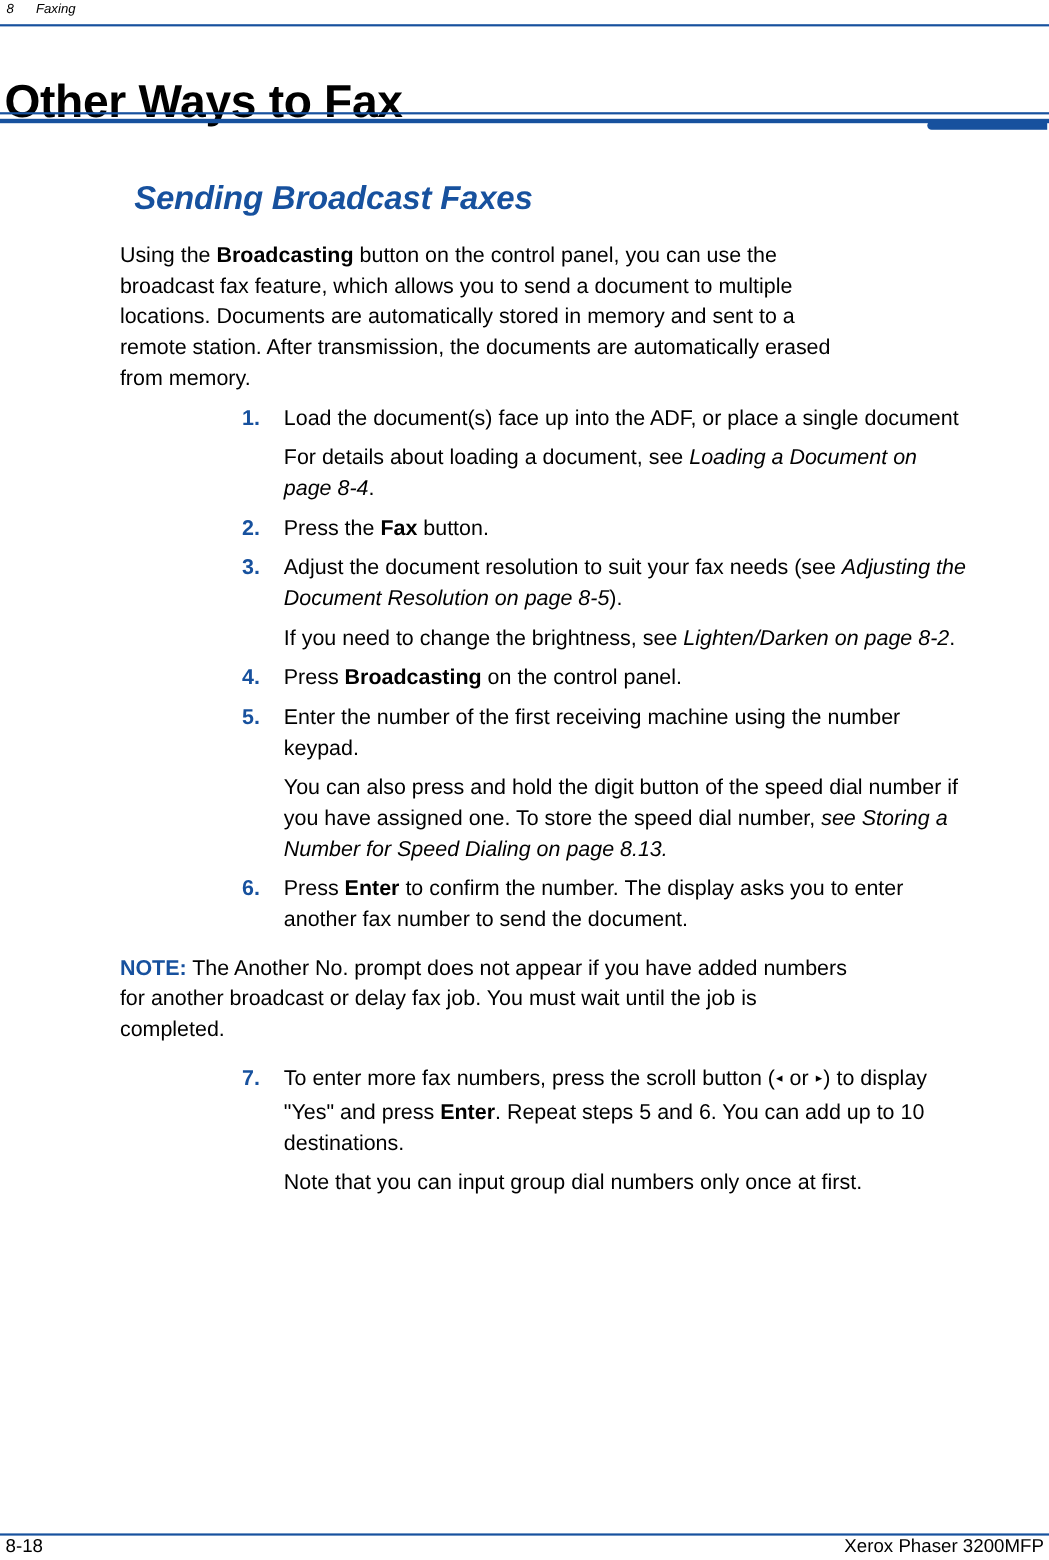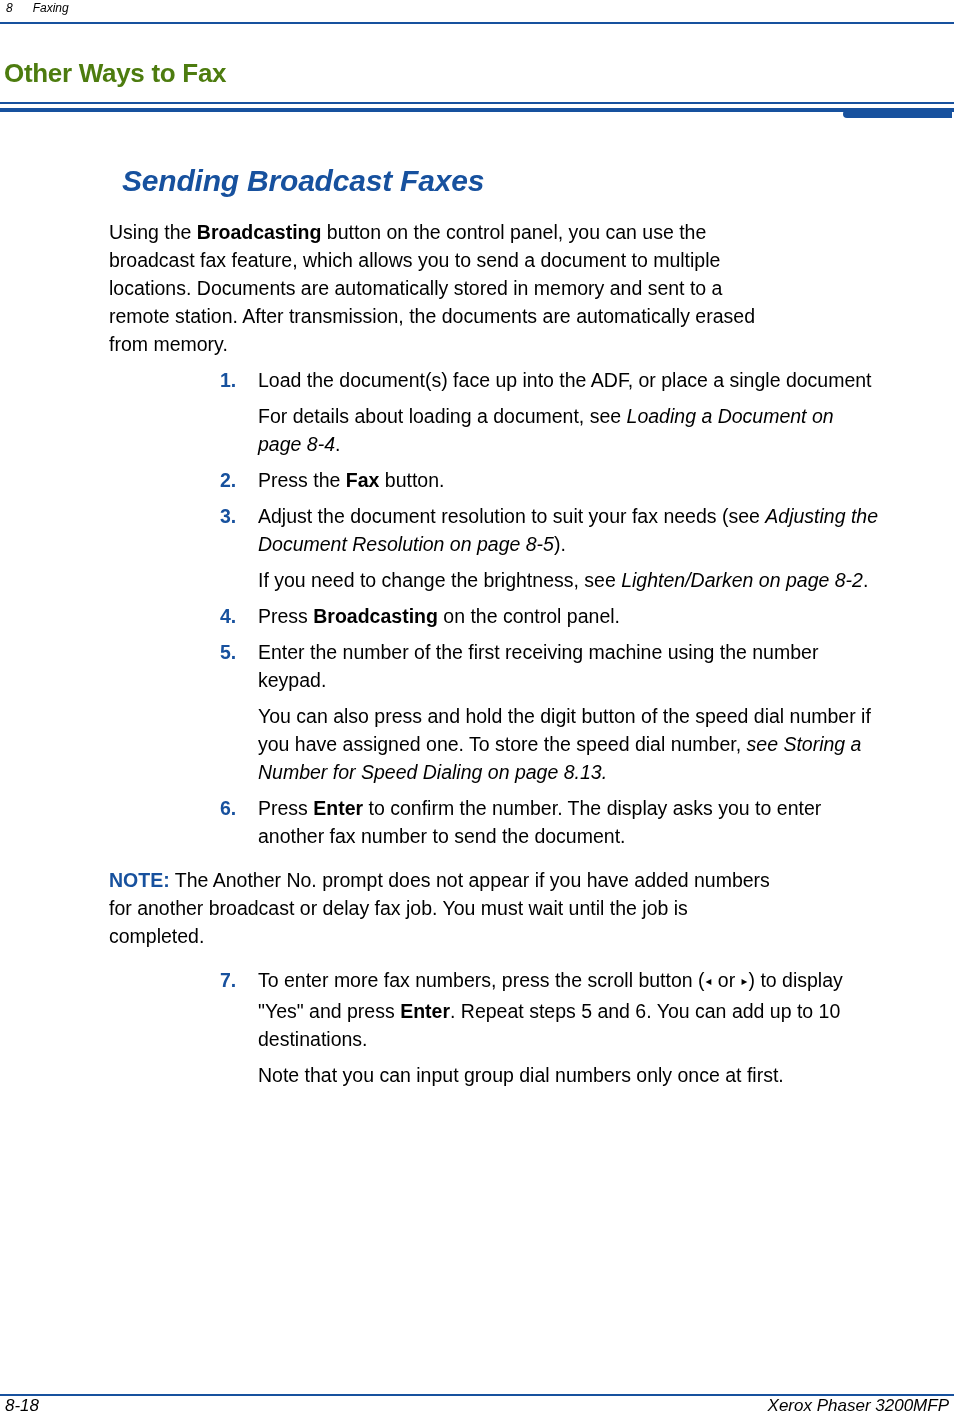--- a/index.html
+++ b/index.html
@@ -14,40 +14,40 @@
   .b { font-weight:bold; }
   .i { font-style:italic; }
   .arrow { font-size:0.60em; position:relative; top:-2px; padding:0 1px; }
 
   
   .running-header { position:absolute; top:1px; left:6px; font-size:12px; font-style:italic; }
   .running-header .chapnum { display:inline-block; margin-right:20px; }
   .header-rule { position:absolute; top:22px; left:0; width:954px; height:2px; background:#17519E; }
 
   
-  .page-title { position:absolute; top:58px; left:4px; font-size:26px; font-weight:bold; color:#4d7c0f; letter-spacing:-0.3px; }
+  .page-title { position:absolute; top:68px; left:4px; font-size:42px; font-weight:bold; color:#000000; letter-spacing:-0.3px; }
   .title-rule-thin  { position:absolute; top:102px; left:0; width:954px; height:2px; background:#17519E; }
   .title-rule-thick { position:absolute; top:108px; left:0; width:954px; height:4px; background:#17519E; }
   .title-rule-tab   { position:absolute; top:110px; left:843px; right:2px; height:8px; background:#17519E; border-radius:4px 0 0 4px; }
 
   
   .section-heading { position:absolute; top:164px; left:122px; font-size:30px; font-weight:bold; color:#17519E; letter-spacing:-0.2px;font-style:italic; }
 
   
   .content { position:absolute; top:218px; left:0; width:954px; font-size:19.5px; line-height:28px; }
   .para  { margin-left:109px; width:722px; }
   .steps { margin-left:220px; width:722px; }
   .step  { position:relative; padding-left:38px; margin-top:8px; }
   .step-num { position:absolute; left:0; top:0; font-weight:bold; color:#17519E; }
   .step-sub { margin-top:8px; }
   .note-para { margin-top:16px; margin-bottom:16px; }
 
   
   .footer-rule { position:absolute; top:1394px; left:0; width:954px; height:2px; background:#17519E; }
-  .footer-text { position:absolute; top:1396px; left:5px; right:5px; font-size:17px; font-style:italic; display:flex; justify-content:space-between; }
+  .footer-text { position:absolute; top:1396px; left:5px; right:5px; font-size:17px; display:flex; justify-content:space-between; }
 </style>
 </head>
 <body>
 
 <div class="running-header">
   <span class="chapnum">8</span><span>Faxing</span>
 </div>
 <div class="header-rule"></div>
 
 <h1 class="page-title">Other Ways to Fax</h1>

